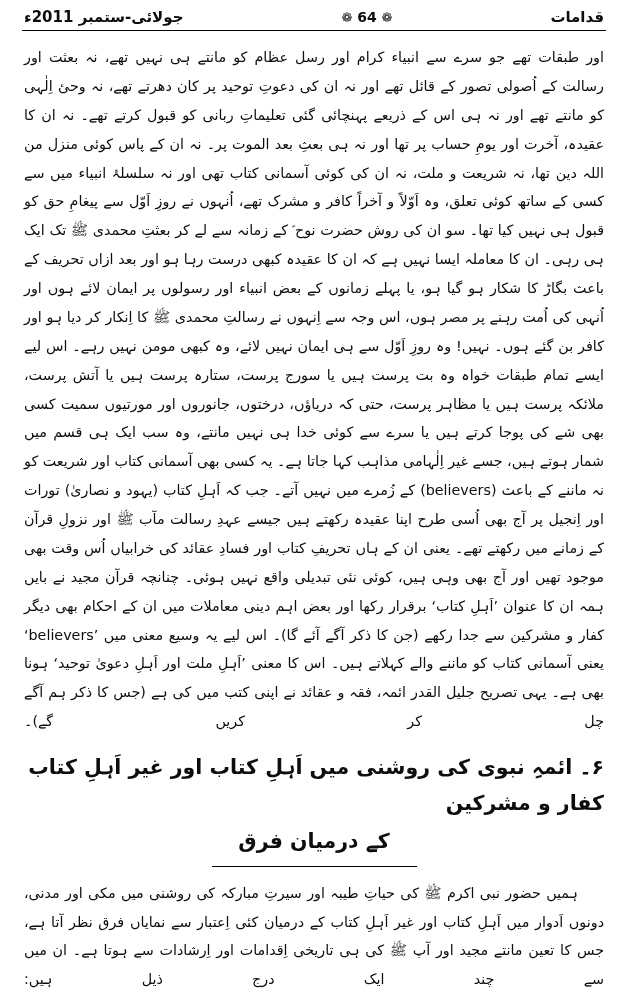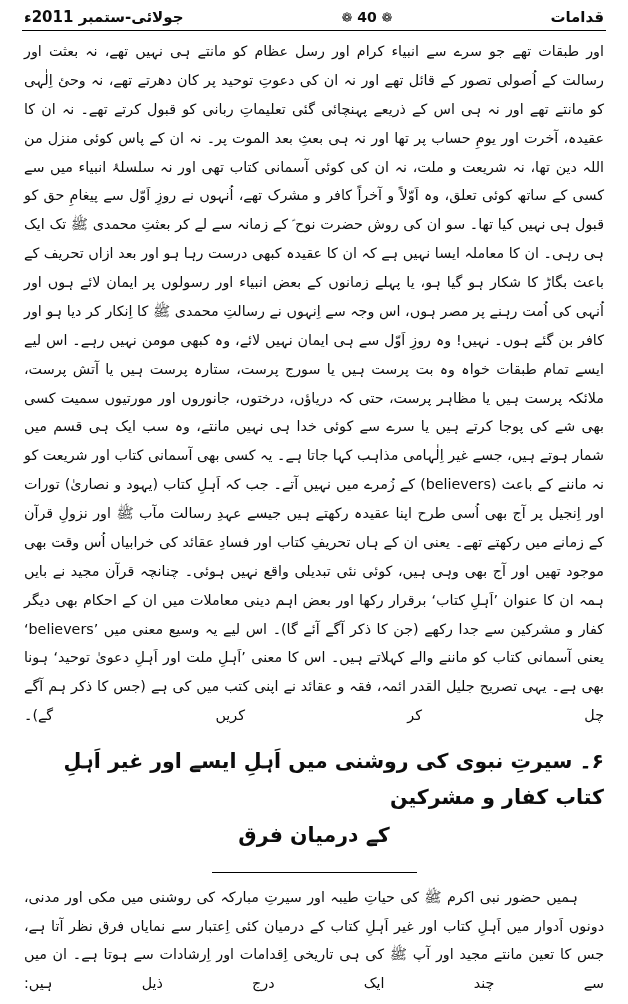--- a/index.html
+++ b/index.html
@@ -59,74 +59,74 @@
   .body-text {
     font-size: 14.3px;
     line-height: 2.02;
     text-align: justify;
     text-align-last: justify;
     direction: rtl;
     padding: 0 2px;
     letter-spacing: 0px;
   }
   .body-text p {
-    margin: 4px 0 0 0;
+    margin: 12px 0 0 0;
     text-indent: 0;
   }
 
   
   .section-heading {
     margin-top: 14px;
     font-size: 20.5px;
     font-weight: bold;
     line-height: 1.75;
     text-align: right;
     direction: rtl;
     padding: 0 2px;
   }
   .section-heading .line2 {
     display: block;
     text-align: center;
     border-bottom: 1.4px solid #000;
     width: 205px;
     margin: 2px auto 0 auto;
-    padding-bottom: 18px;
+    padding-bottom: 6px;
   }
 
   .after-heading {
     margin-top: 10px;
   }
   .after-heading p {
     text-indent: 26px;
   }
 </style>
 </head>
 <body>
 
 <div class="page">
 
   <div class="header">
     <span class="header-right">جولائی-ستمبر 2011ء</span>
     <span class="header-center">
       <span class="ornament-right">❁</span>
-      <span>40</span>
+      <span>64</span>
       <span class="ornament-left">❁</span>
     </span>
     <span class="header-left">قدامات</span>
   </div>
 
   <hr class="rule">
 
   <div class="body-text">
     <p>اور طبقات تھے جو سرے سے انبیاء کرام اور رسل عظام کو مانتے ہی نہیں تھے، نہ بعثت اور رسالت کے اُصولی تصور کے قائل تھے اور نہ ان کی دعوتِ توحید پر کان دھرتے تھے، نہ وحئ اِلٰہی کو مانتے تھے اور نہ ہی اس کے ذریعے پہنچائی گئی تعلیماتِ ربانی کو قبول کرتے تھے۔ نہ ان کا عقیدہ، آخرت اور یومِ حساب پر تھا اور نہ ہی بعثِ بعد الموت پر۔ نہ ان کے پاس کوئی منزل من اللہ دین تھا، نہ شریعت و ملت، نہ ان کی کوئی آسمانی کتاب تھی اور نہ سلسلۂ انبیاء میں سے کسی کے ساتھ کوئی تعلق، وہ اَوّلاً و آخراً کافر و مشرک تھے، اُنہوں نے روزِ اَوّل سے پیغامِ حق کو قبول ہی نہیں کیا تھا۔ سو ان کی روش حضرت نوح ؑ کے زمانہ سے لے کر بعثتِ محمدی ﷺ تک ایک ہی رہی۔ ان کا معاملہ ایسا نہیں ہے کہ ان کا عقیدہ کبھی درست رہا ہو اور بعد ازاں تحریف کے باعث بگاڑ کا شکار ہو گیا ہو، یا پہلے زمانوں کے بعض انبیاء اور رسولوں پر ایمان لائے ہوں اور اُنہی کی اُمت رہنے پر مصر ہوں، اس وجہ سے اِنہوں نے رسالتِ محمدی ﷺ کا اِنکار کر دیا ہو اور کافر بن گئے ہوں۔ نہیں! وہ روزِ اَوّل سے ہی ایمان نہیں لائے، وہ کبھی مومن نہیں رہے۔ اس لیے ایسے تمام طبقات خواہ وہ بت پرست ہیں یا سورج پرست، ستارہ پرست ہیں یا آتش پرست، ملائکہ پرست ہیں یا مظاہر پرست، حتی کہ دریاؤں، درختوں، جانوروں اور مورتیوں سمیت کسی بھی شے کی پوجا کرتے ہیں یا سرے سے کوئی خدا ہی نہیں مانتے، وہ سب ایک ہی قسم میں شمار ہوتے ہیں، جسے غیر اِلٰہامی مذاہب کہا جاتا ہے۔ یہ کسی بھی آسمانی کتاب اور شریعت کو نہ ماننے کے باعث (believers) کے زُمرے میں نہیں آتے۔ جب کہ اَہلِ کتاب (یہود و نصاریٰ) تورات اور اِنجیل پر آج بھی اُسی طرح اپنا عقیدہ رکھتے ہیں جیسے عہدِ رسالت مآب ﷺ اور نزولِ قرآن کے زمانے میں رکھتے تھے۔ یعنی ان کے ہاں تحریفِ کتاب اور فسادِ عقائد کی خرابیاں اُس وقت بھی موجود تھیں اور آج بھی وہی ہیں، کوئی نئی تبدیلی واقع نہیں ہوئی۔ چنانچہ قرآن مجید نے بایں ہمہ ان کا عنوان ’اَہلِ کتاب‘ برقرار رکھا اور بعض اہم دینی معاملات میں ان کے احکام بھی دیگر کفار و مشرکین سے جدا رکھے (جن کا ذکر آگے آئے گا)۔ اس لیے یہ وسیع معنی میں ’believers‘ یعنی آسمانی کتاب کو ماننے والے کہلاتے ہیں۔ اس کا معنی ’اَہلِ ملت اور اَہلِ دعویٰ توحید‘ ہونا بھی ہے۔ یہی تصریح جلیل القدر ائمہ، فقہ و عقائد نے اپنی کتب میں کی ہے (جس کا ذکر ہم آگے چل کر کریں گے)۔</p>
   </div>
 
   <div class="section-heading">
     <span>۶۔</span>
-    <span>سیرتِ نبوی کی روشنی میں اَہلِ ایسے اور غیر اَہلِ کتاب کفار و مشرکین</span>
+    <span>ائمہِ نبوی کی روشنی میں اَہلِ کتاب اور غیر اَہلِ کتاب کفار و مشرکین</span>
     <span class="line2">کے درمیان فرق</span>
   </div>
 
   <div class="body-text after-heading">
     <p>ہمیں حضور نبی اکرم ﷺ کی حیاتِ طیبہ اور سیرتِ مبارکہ کی روشنی میں مکی اور مدنی، دونوں اَدوار میں اَہلِ کتاب اور غیر اَہلِ کتاب کے درمیان کئی اِعتبار سے نمایاں فرق نظر آتا ہے، جس کا تعین مانتے مجید اور آپ ﷺ کی ہی تاریخی اِقدامات اور اِرشادات سے ہوتا ہے۔ ان میں سے چند ایک درج ذیل ہیں:</p>
   </div>
 
 </div>
 
 </body></html>

